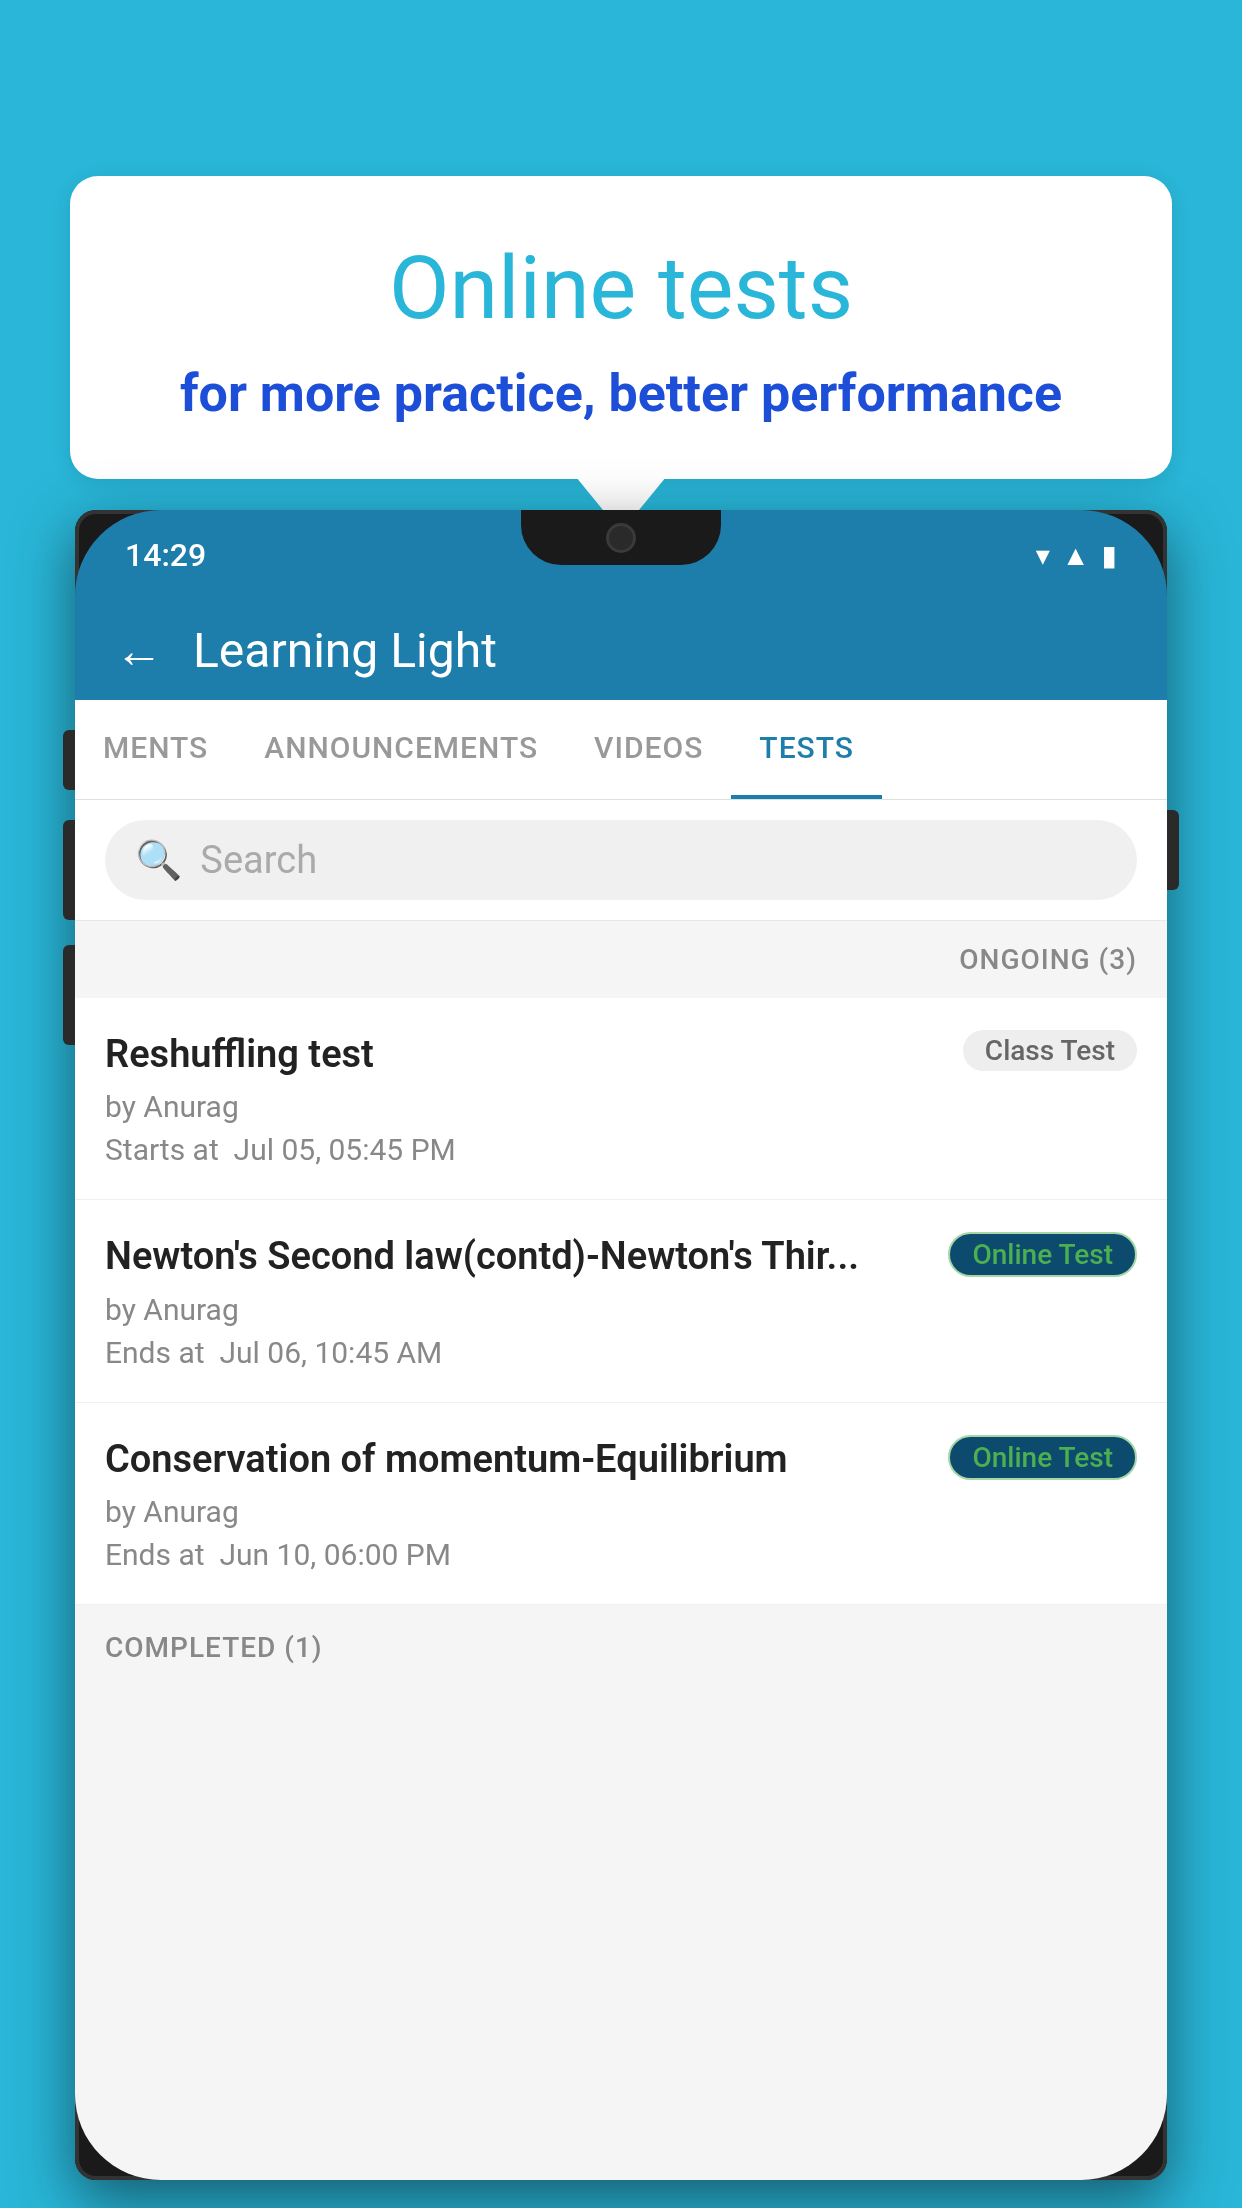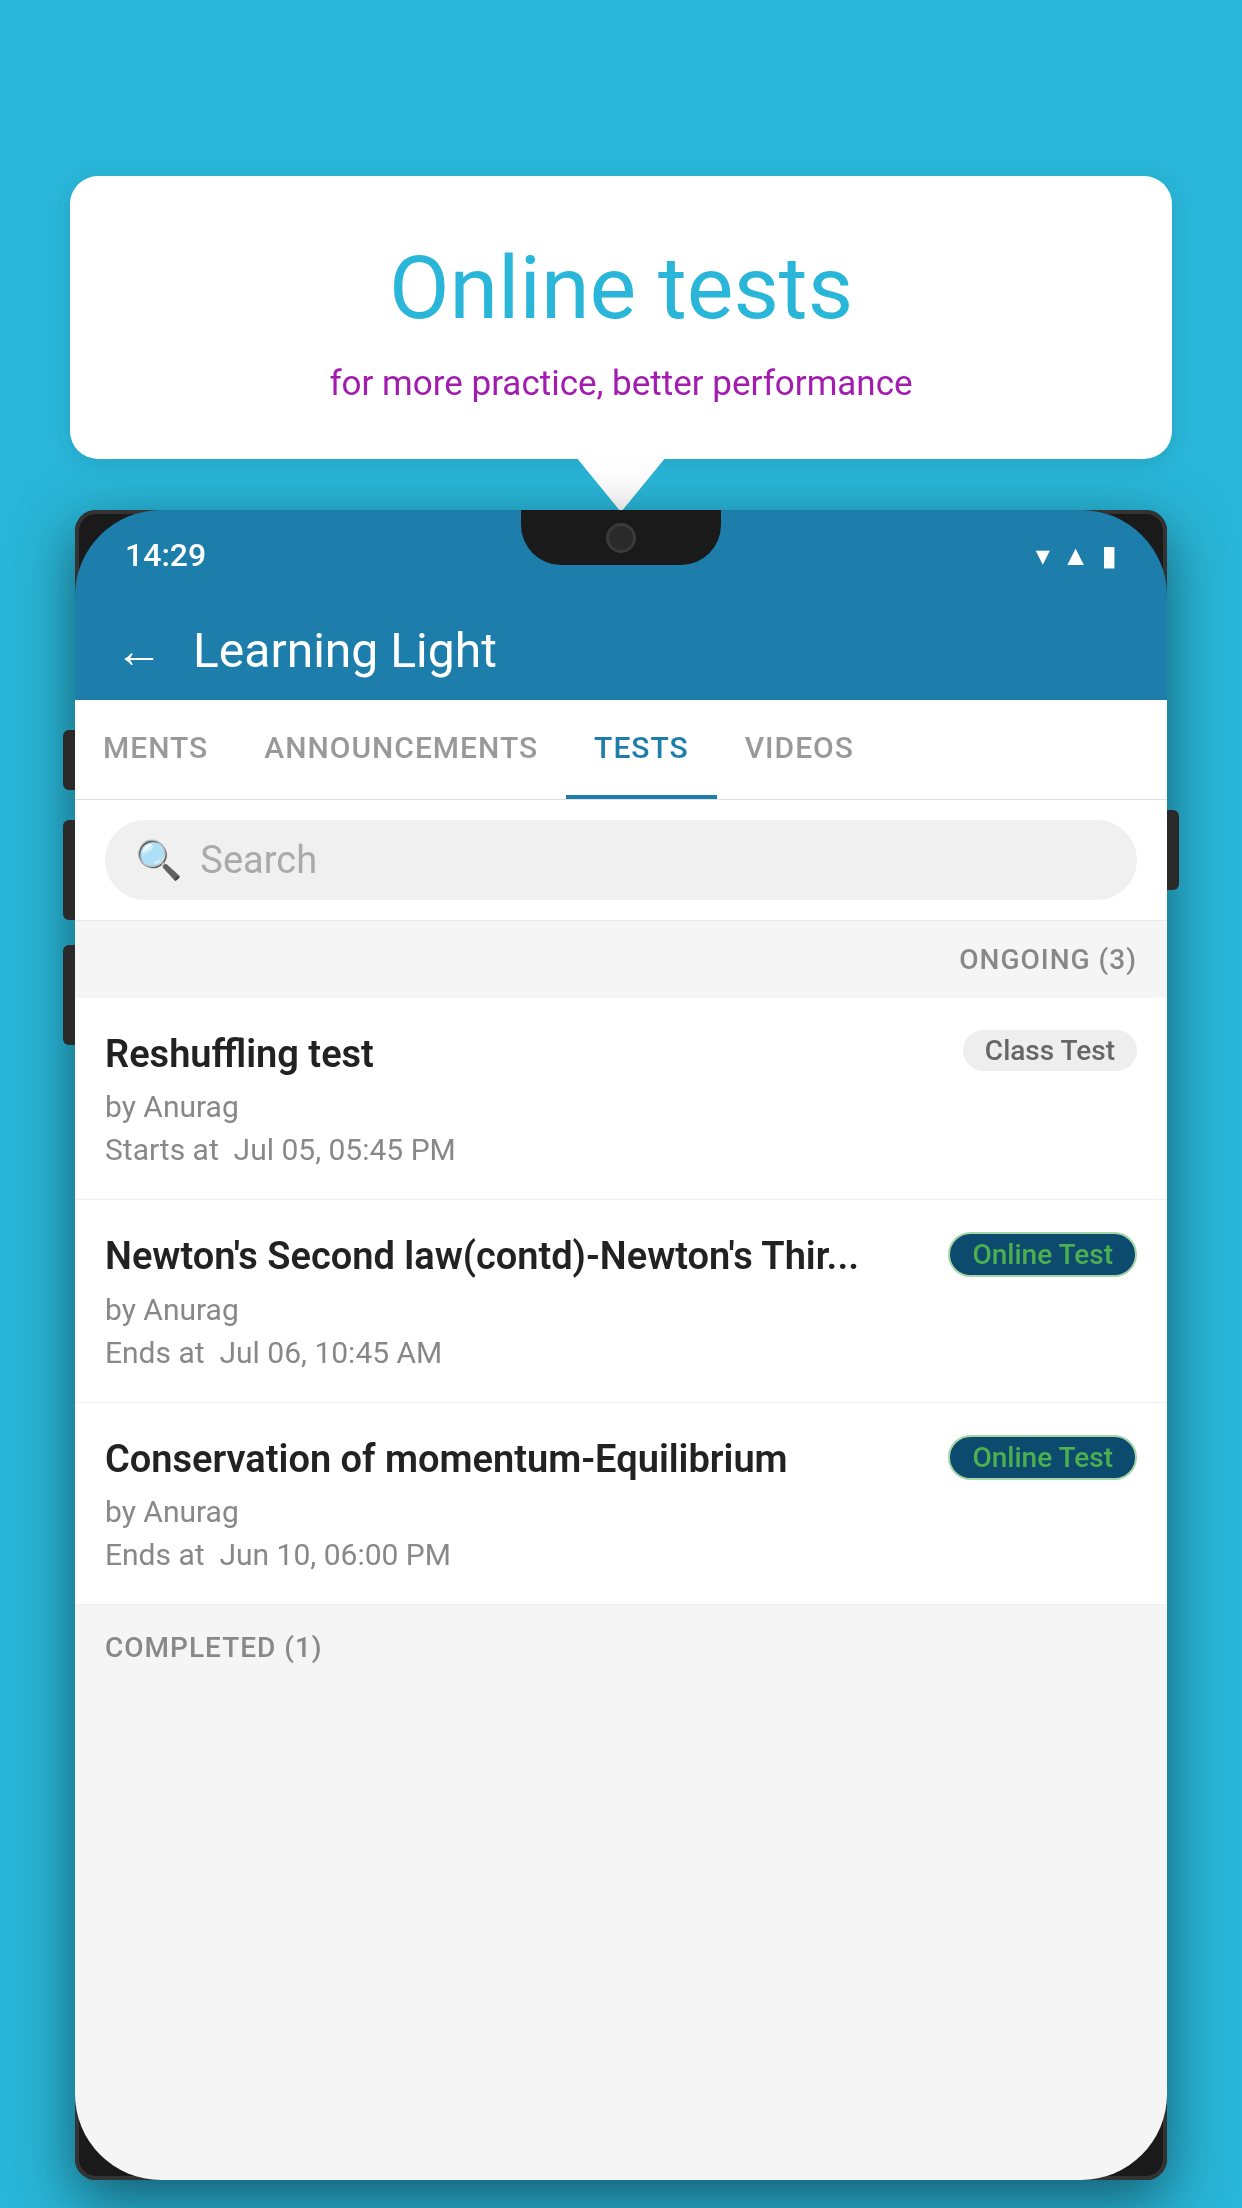--- a/index.html
+++ b/index.html
@@ -35,23 +35,23 @@
     }
 
     .speech-bubble-title {
       color: #29b6d8;
       font-size: 88px;
       font-weight: 400;
       margin-bottom: 24px;
     }
 
     .speech-bubble-subtitle {
-      color: #a21caf;
-      font-size: 35px;
-      font-weight: 400;
+      color: #1d4ed8;
+      font-size: 52px;
+      font-weight: 700;
     }
 
     .speech-bubble-arrow {
       width: 0;
       height: 0;
       border-left: 45px solid transparent;
       border-right: 45px solid transparent;
       border-top: 55px solid white;
       margin-top: -2px;
     }
@@ -364,22 +364,22 @@
     <div class="app-header">
       <span class="back-arrow">←</span>
       <span class="app-title">Learning Light</span>
     </div>
 
     <div class="phone-content">
 
       <div class="tabs-bar">
         <div class="tab-item">MENTS</div>
         <div class="tab-item">ANNOUNCEMENTS</div>
+        <div class="tab-item">VIDEOS</div>
         <div class="tab-item active">TESTS</div>
-        <div class="tab-item">VIDEOS</div>
       </div>
 
       <div class="search-container">
         <div class="search-bar">
           <span class="search-icon-svg">🔍</span>
           <span class="search-placeholder">Search</span>
         </div>
       </div>
 
       <div class="section-header">

